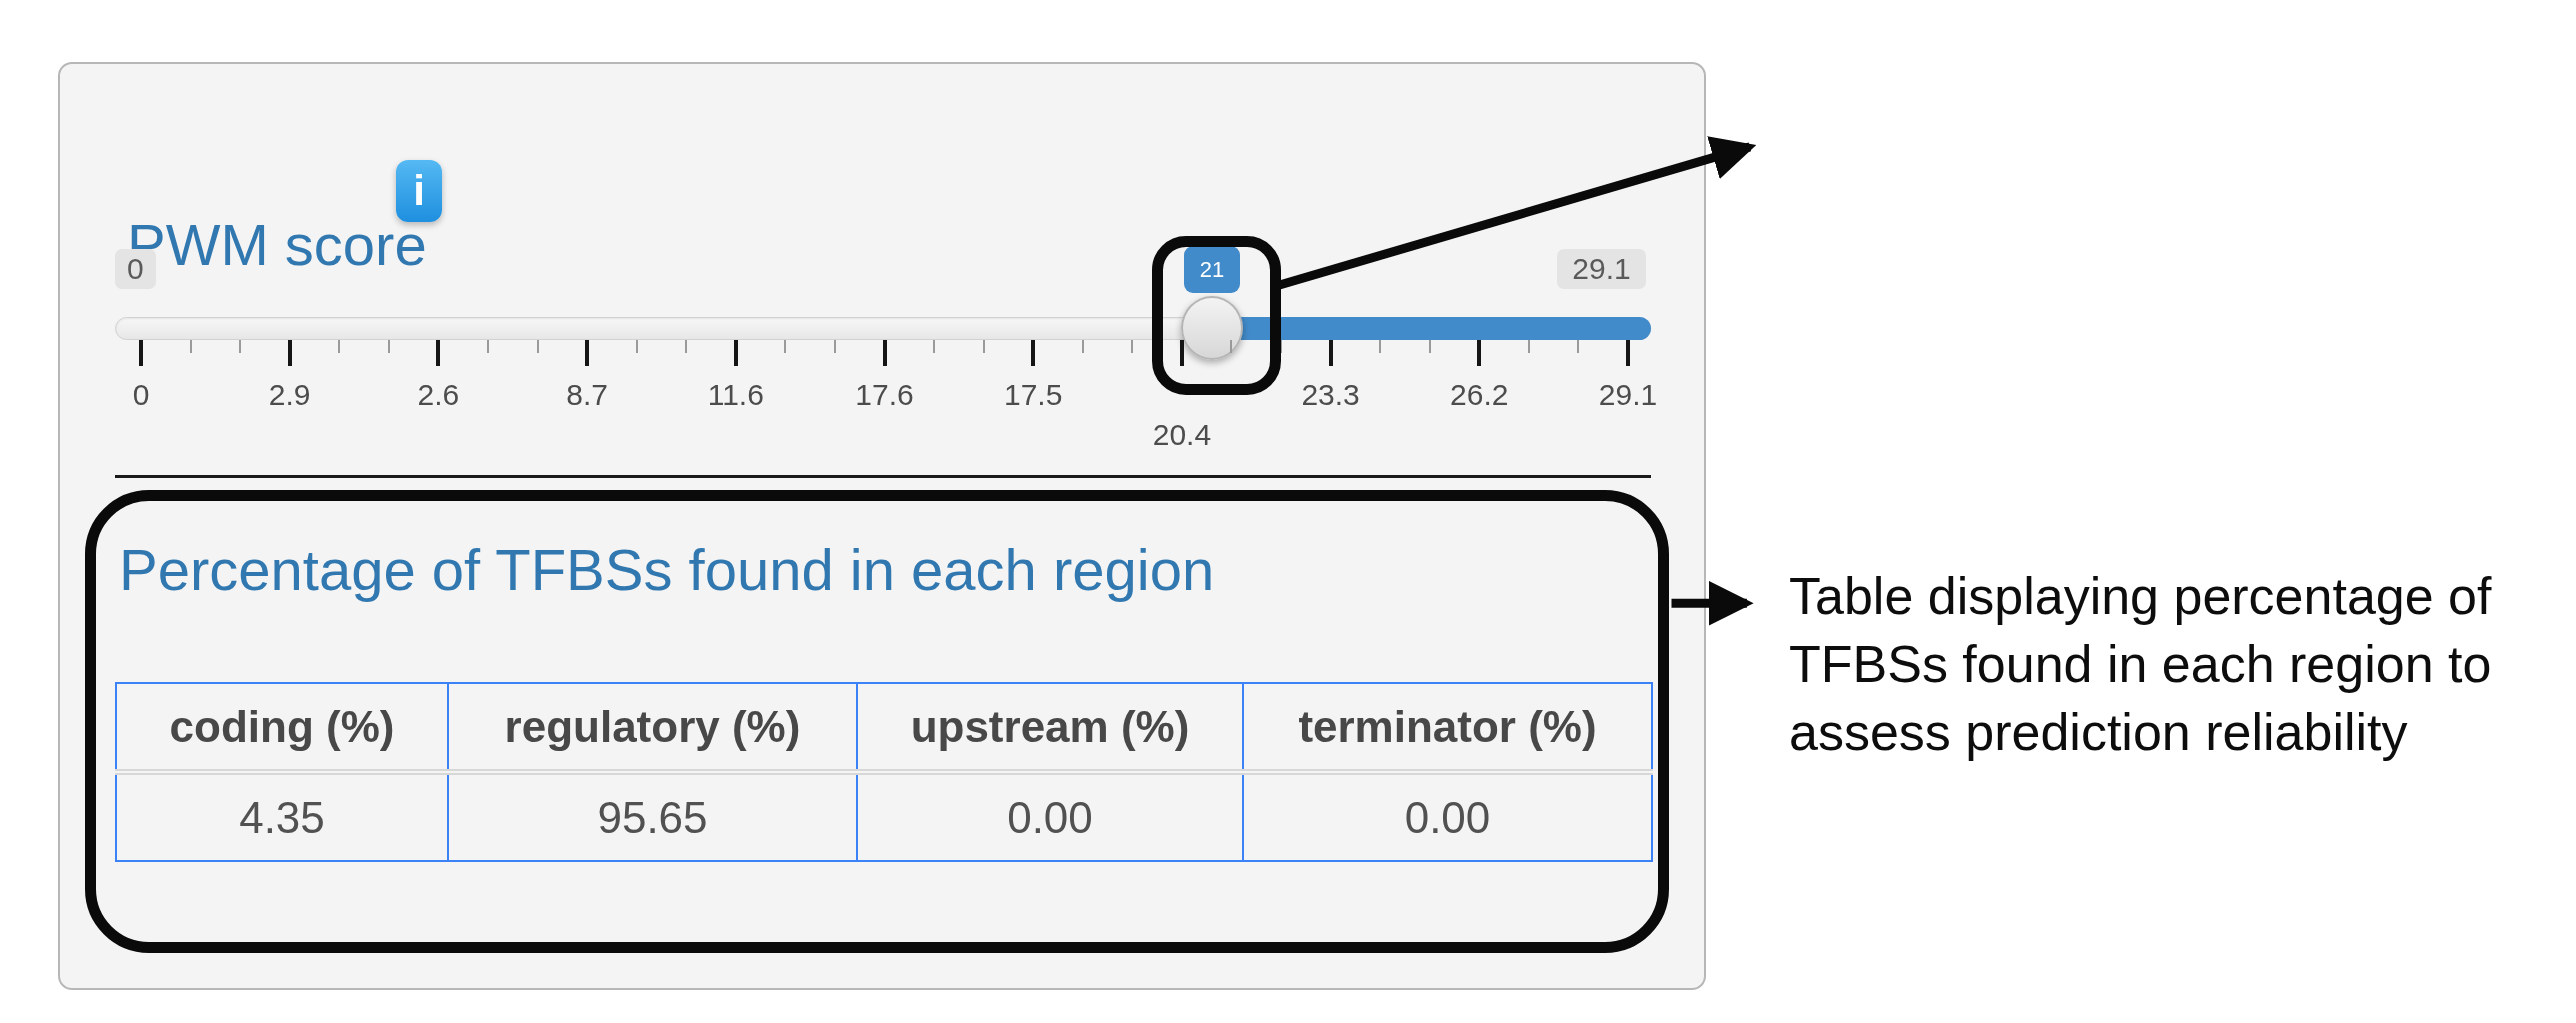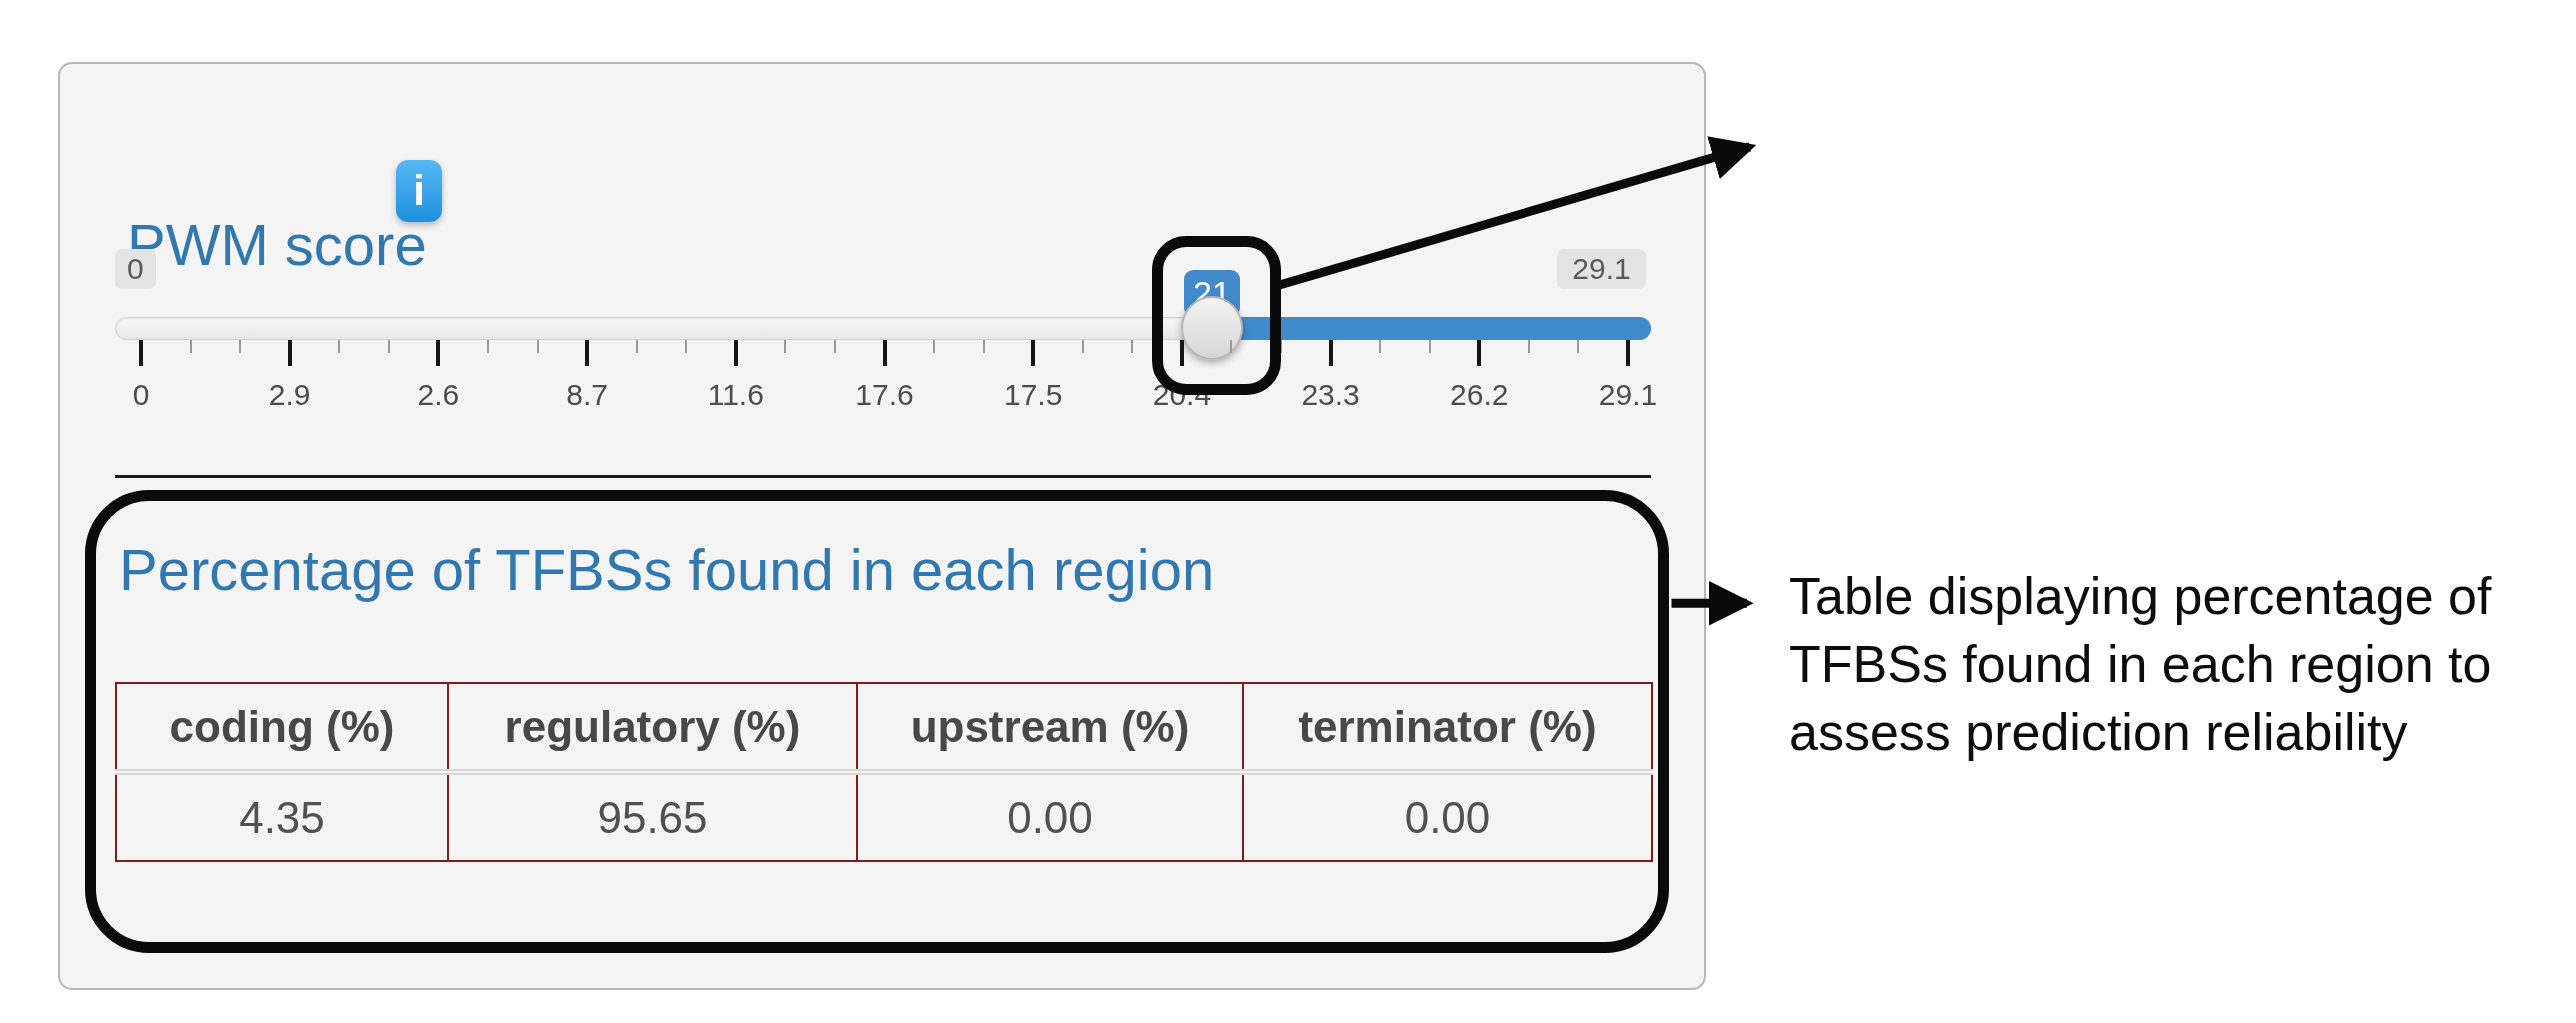--- a/index.html
+++ b/index.html
@@ -37,22 +37,22 @@
   
   .slider-lab{
     position:absolute;height:40px;border-radius:7px;background:#e4e4e4;
     color:#5a5a5a;font-size:30px;display:flex;align-items:center;justify-content:center;
     padding:0 12px;box-sizing:border-box;
   }
   .lab-min{left:55px;top:185px;min-width:34px;}
   .lab-max{left:1497px;top:185px;min-width:89px;}
   .lab-from{
     position:absolute;left:1124px;top:182px;width:56px;height:47px;border-radius:9px;
-    background:var(--accent);color:#ffffff;font-size:34px;
-    display:flex;align-items:center;justify-content:center;margin-top:24px;
+    background:var(--accent);color:#ffffff;font-size:22px;
+    display:flex;align-items:center;justify-content:center;
   }
   .track{
     position:absolute;left:55px;top:253px;width:1536px;height:23px;border-radius:12px;
     background:linear-gradient(#f7f7f7,#e7e7e7);
     border:1px solid #d2d2d2;box-sizing:border-box;
     box-shadow:inset 0 1px 2px rgba(0,0,0,.08);
   }
   .bar{
     position:absolute;left:1152px;top:253px;width:439px;height:23px;
     background:var(--accent);border-radius:0 12px 12px 0;
@@ -74,21 +74,21 @@
   }
 
   .divider{position:absolute;left:55px;top:411px;width:1536px;height:3px;background:#191919;}
 
   
   table.region-table{
     position:absolute;left:55px;top:618px;width:1536px;
     border-collapse:collapse;table-layout:fixed;background:#f4f4f4;
   }
   .region-table th,.region-table td{
-    border:2px solid #7f1d1d;text-align:center;box-sizing:border-box;
+    border:2px solid #3b82f6;text-align:center;box-sizing:border-box;
     font-size:44px;
   }
   .region-table th{height:89px;color:#484848;font-weight:bold;border-bottom:6px double #d7d7d7;}
   .region-table td{height:89px;color:#515151;font-weight:normal;}
 
   
   .hl-box{position:absolute;border:11px solid #0a0a0a;box-sizing:border-box;background:transparent;}
   .hl-slider{left:1152px;top:236px;width:129px;height:159px;border-radius:34px;}
   .hl-table{left:85px;top:490px;width:1584px;height:463px;border-radius:64px;}
 
@@ -156,21 +156,21 @@
         <div class="tick major" style="left: 100%;"></div>
       </div>
     <div class="tick-labels" id="tick-labels">
         <span class="tick-label" style="left: 0%;">0</span>
         <span class="tick-label" style="left: 10%;">2.9</span>
         <span class="tick-label" style="left: 20%;">2.6</span>
         <span class="tick-label" style="left: 30%;">8.7</span>
         <span class="tick-label" style="left: 40%;">11.6</span>
         <span class="tick-label" style="left: 50%;">17.6</span>
         <span class="tick-label" style="left: 60%;">17.5</span>
-        <span class="tick-label" style="left: 70%;">20.4</span>
+        <span class="tick-label" style="left: 70%; margin-top: 40px;">20.4</span>
         <span class="tick-label" style="left: 80%;">23.3</span>
         <span class="tick-label" style="left: 90%;">26.2</span>
         <span class="tick-label" style="left: 100%;">29.1</span>
       </div>
 
     <div class="divider"></div>
 
     <span class="section-title title-table">Percentage of TFBSs found in each region</span>
 
     <table class="region-table">

